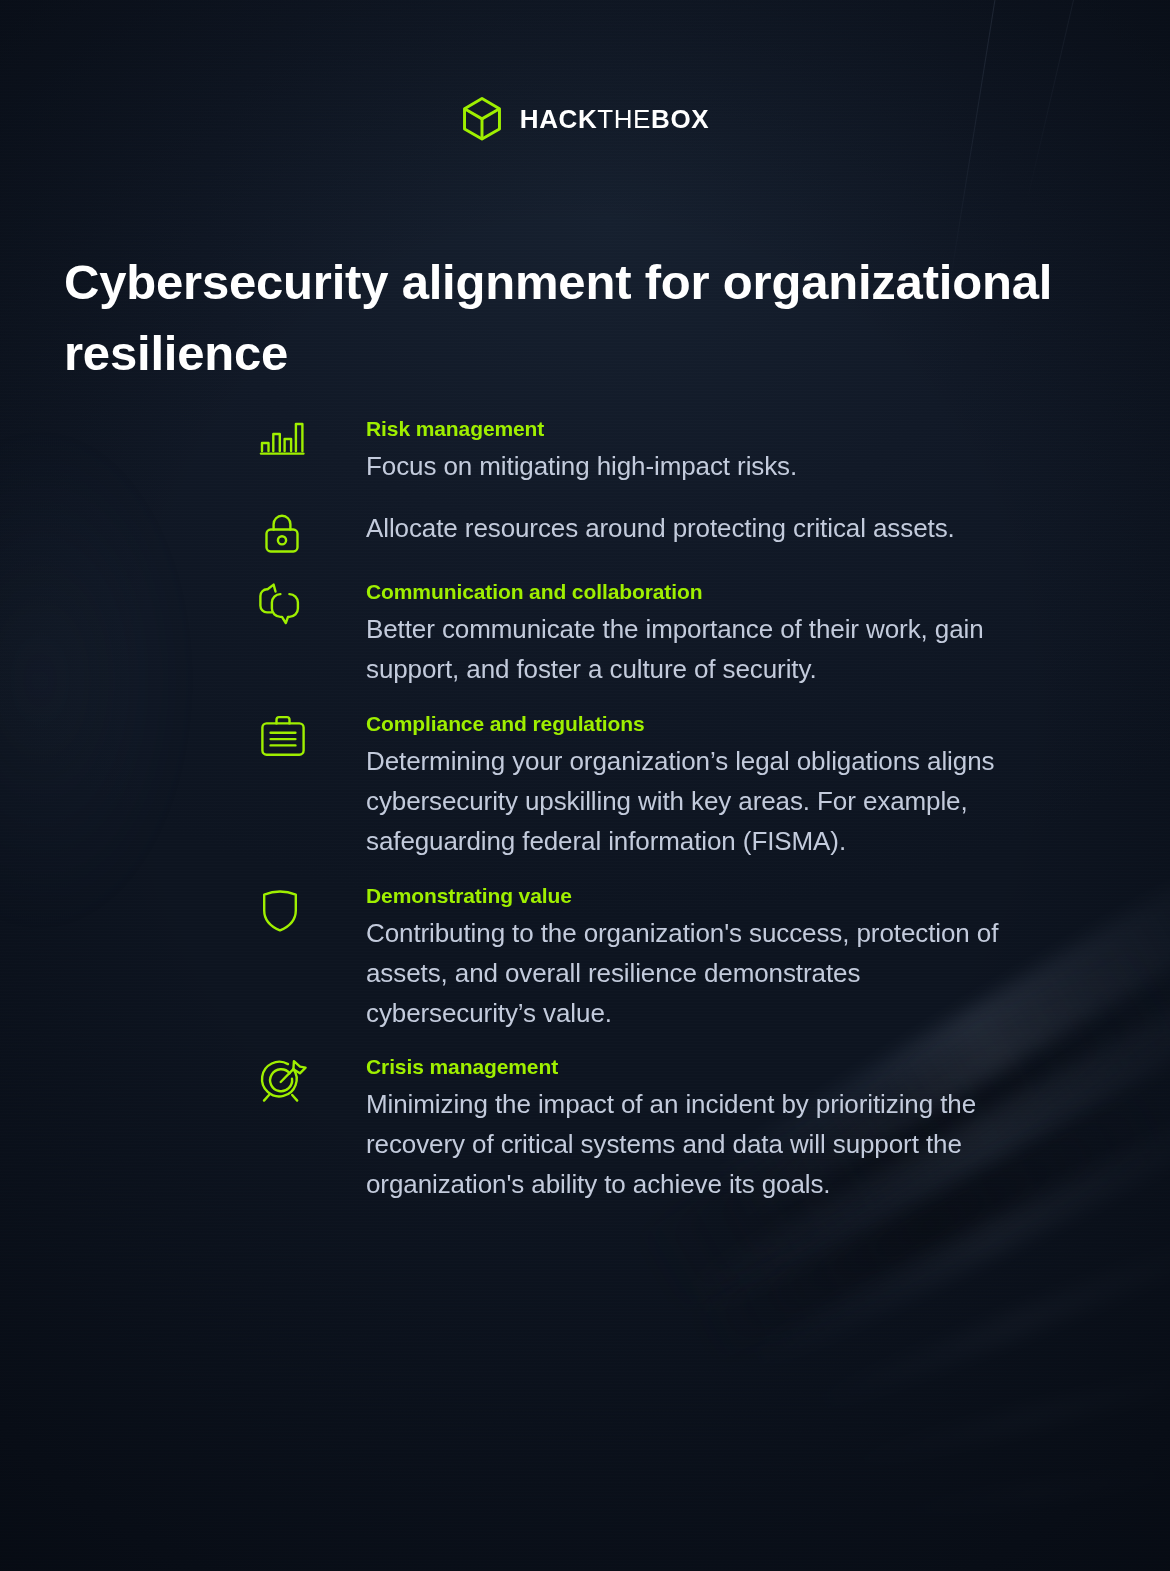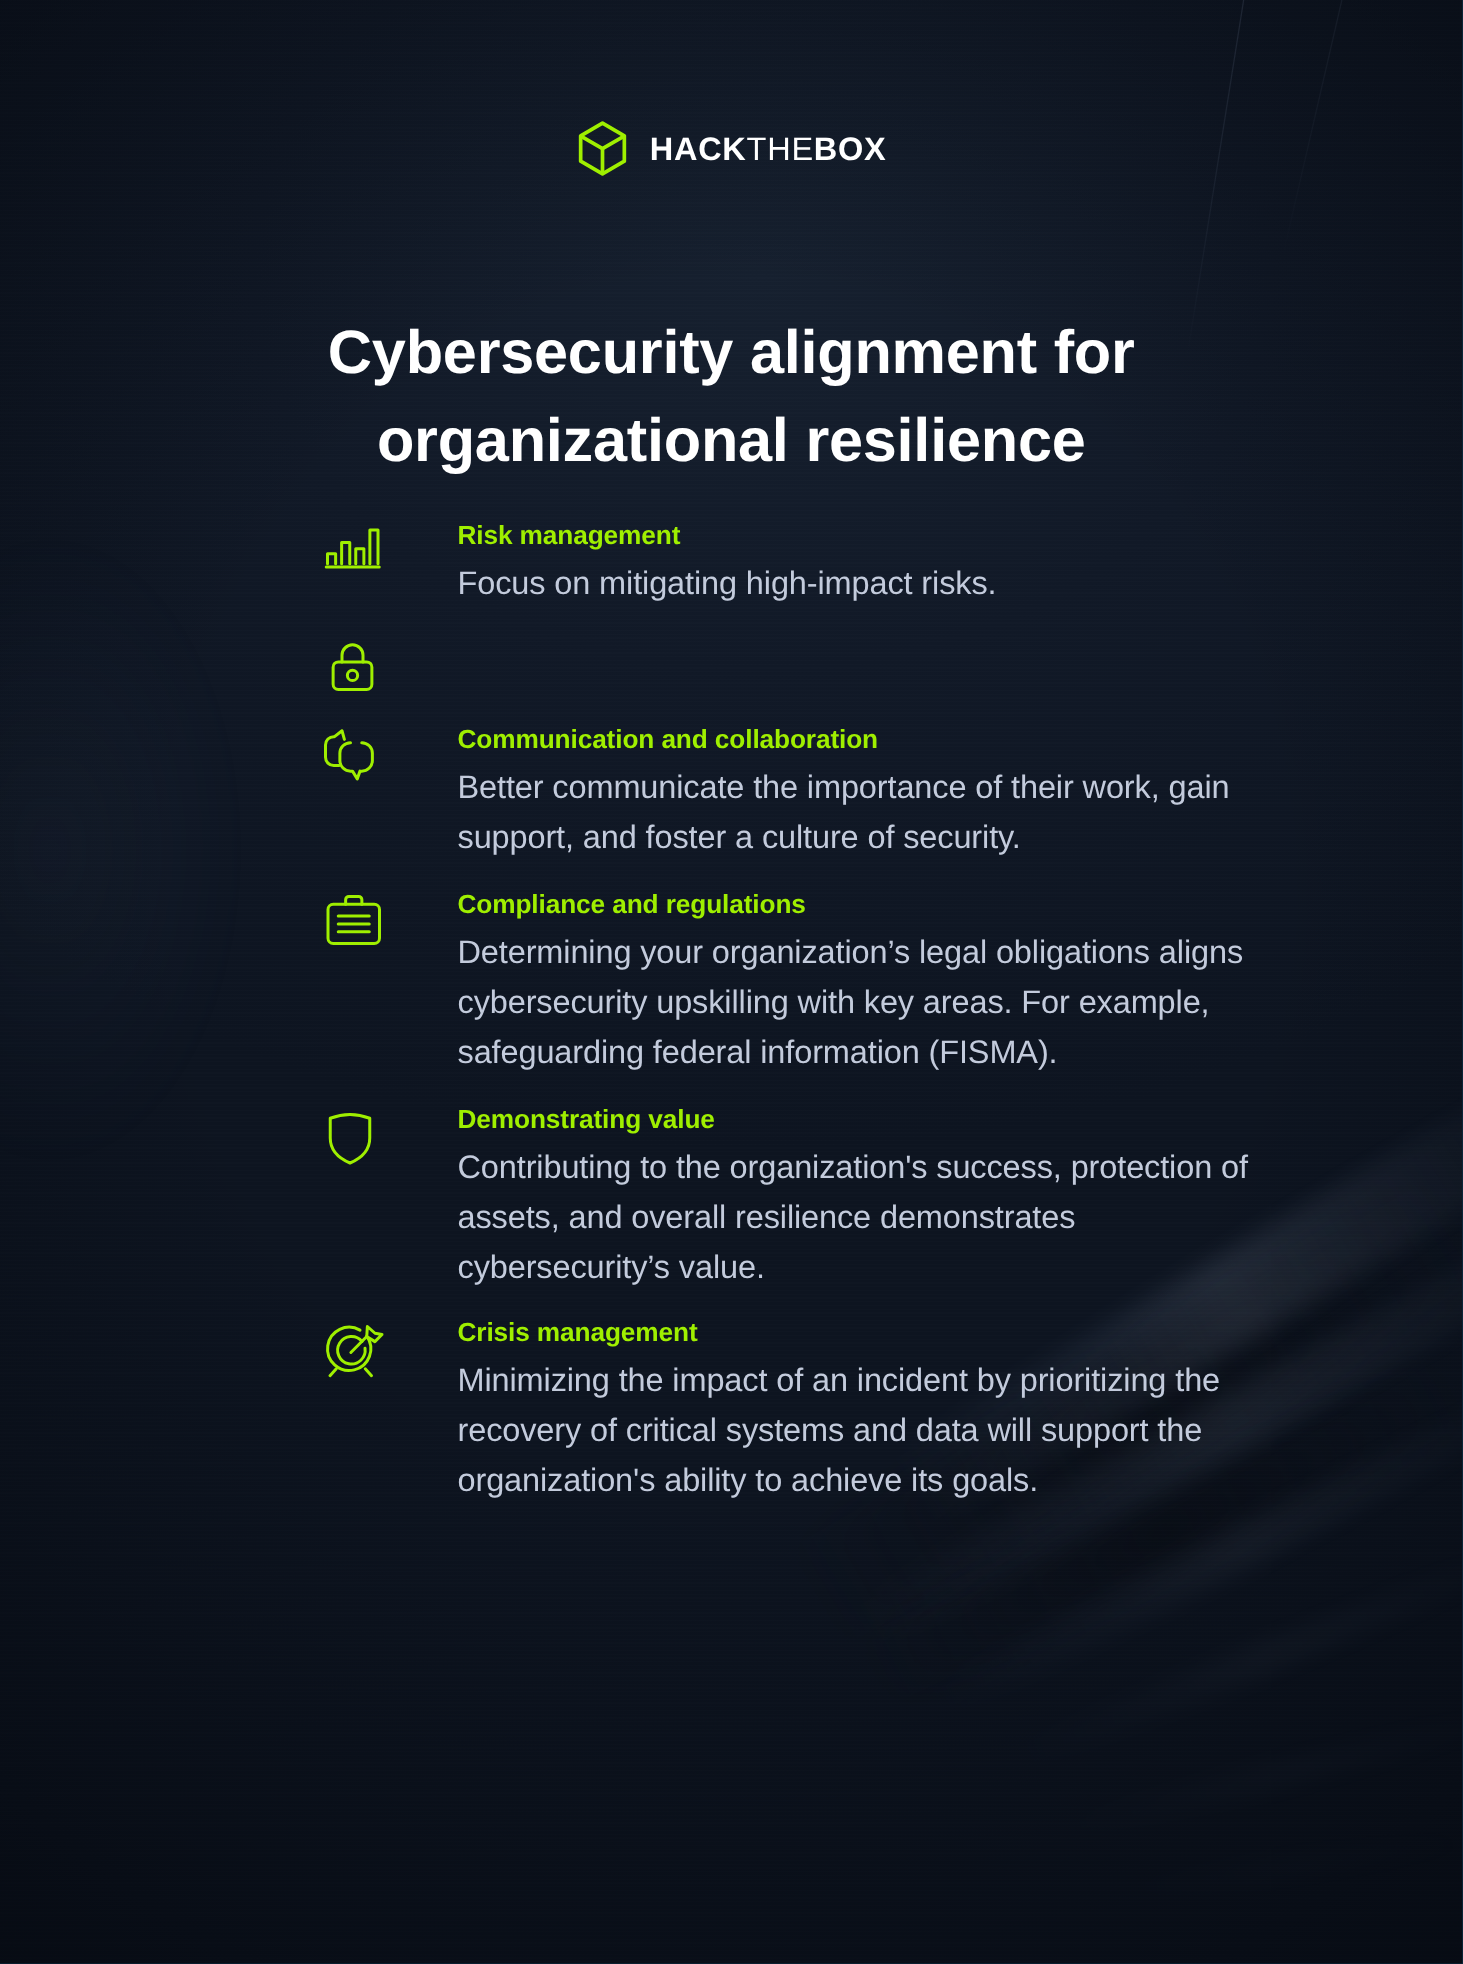--- a/index.html
+++ b/index.html
@@ -12,21 +12,21 @@
     height: 1571px;
     overflow: hidden;
     font-family: "Liberation Sans", sans-serif;
     -webkit-font-smoothing: antialiased;
   }
 
   .poster {
     position: relative;
     width: 1170px;
     height: 1571px;
-    background: #0c4a6e;
+    background: #4c1d95;
     overflow: hidden;
     isolation: isolate;
   }
 
   
   .bg-base {
     position: absolute;
     inset: 0;
     background:
       radial-gradient(ellipse 900px 700px at 52% 14%, #16202f 0%, #111927 45%, #0d1420 100%);
@@ -128,27 +128,27 @@
   }
   .logo-text .b { color: #ffffff; font-weight: 700; }
   .logo-text .t { color: #ffffff; font-weight: 300; }
 
   
   .title {
     position: absolute;
     top: 214px;
     left: 0;
     width: 1170px;
-    text-align: center;
+    text-align: left;
     color: #ffffff;
     font-size: 49px;
     font-weight: 700;
     line-height: 1.46;
     letter-spacing: -0.2px;
-    padding: 0 108px;
+    padding: 0 64px;
     box-sizing: border-box;
   }
 
   
   .list {
     position: absolute;
     top: 416px;
     left: 258px;
     width: 760px;
   }
@@ -258,20 +258,21 @@
             <svg width="48" height="48" viewBox="0 0 48 48" fill="none" xmlns="http://www.w3.org/2000/svg">
               <g stroke="#9fef00" stroke-width="2.4" stroke-linejoin="round" stroke-linecap="round">
                 <rect x="8.5" y="19.5" width="31" height="22" rx="4.2"></rect>
                 <path d="M15.6 19.5 V14.2 a8.4 8.4 0 0 1 16.8 0 V19.5"></path>
                 <circle cx="24" cy="30.3" r="4.1"></circle>
               </g>
             </svg>
           </span>
         </div>
         <div class="text-cell">
+          <div class="item-desc">Allocate resources around protecting critical assets.</div>
         </div>
       </div>
 
       <div class="item i3">
         <div class="icon-cell">
           <span>
             <svg width="52" height="46" viewBox="0 0 52 46" fill="none" xmlns="http://www.w3.org/2000/svg">
               <g stroke="#9fef00" stroke-width="2.4" stroke-linejoin="round" stroke-linecap="round">
                 <path d="M17.5 10.5 L15.6 3.6 L9.6 8.3 H9.0 A6.6 6.6 0 0 0 2.4 14.9 V24.8 A6.6 6.6 0 0 0 9.0 31.4 H13.2"></path>
                 <path d="M31.4 13.1 A8.5 8.5 0 0 1 39.9 21.6 V27.4 A8.5 8.5 0 0 1 31.4 35.9 H30.6"></path>

